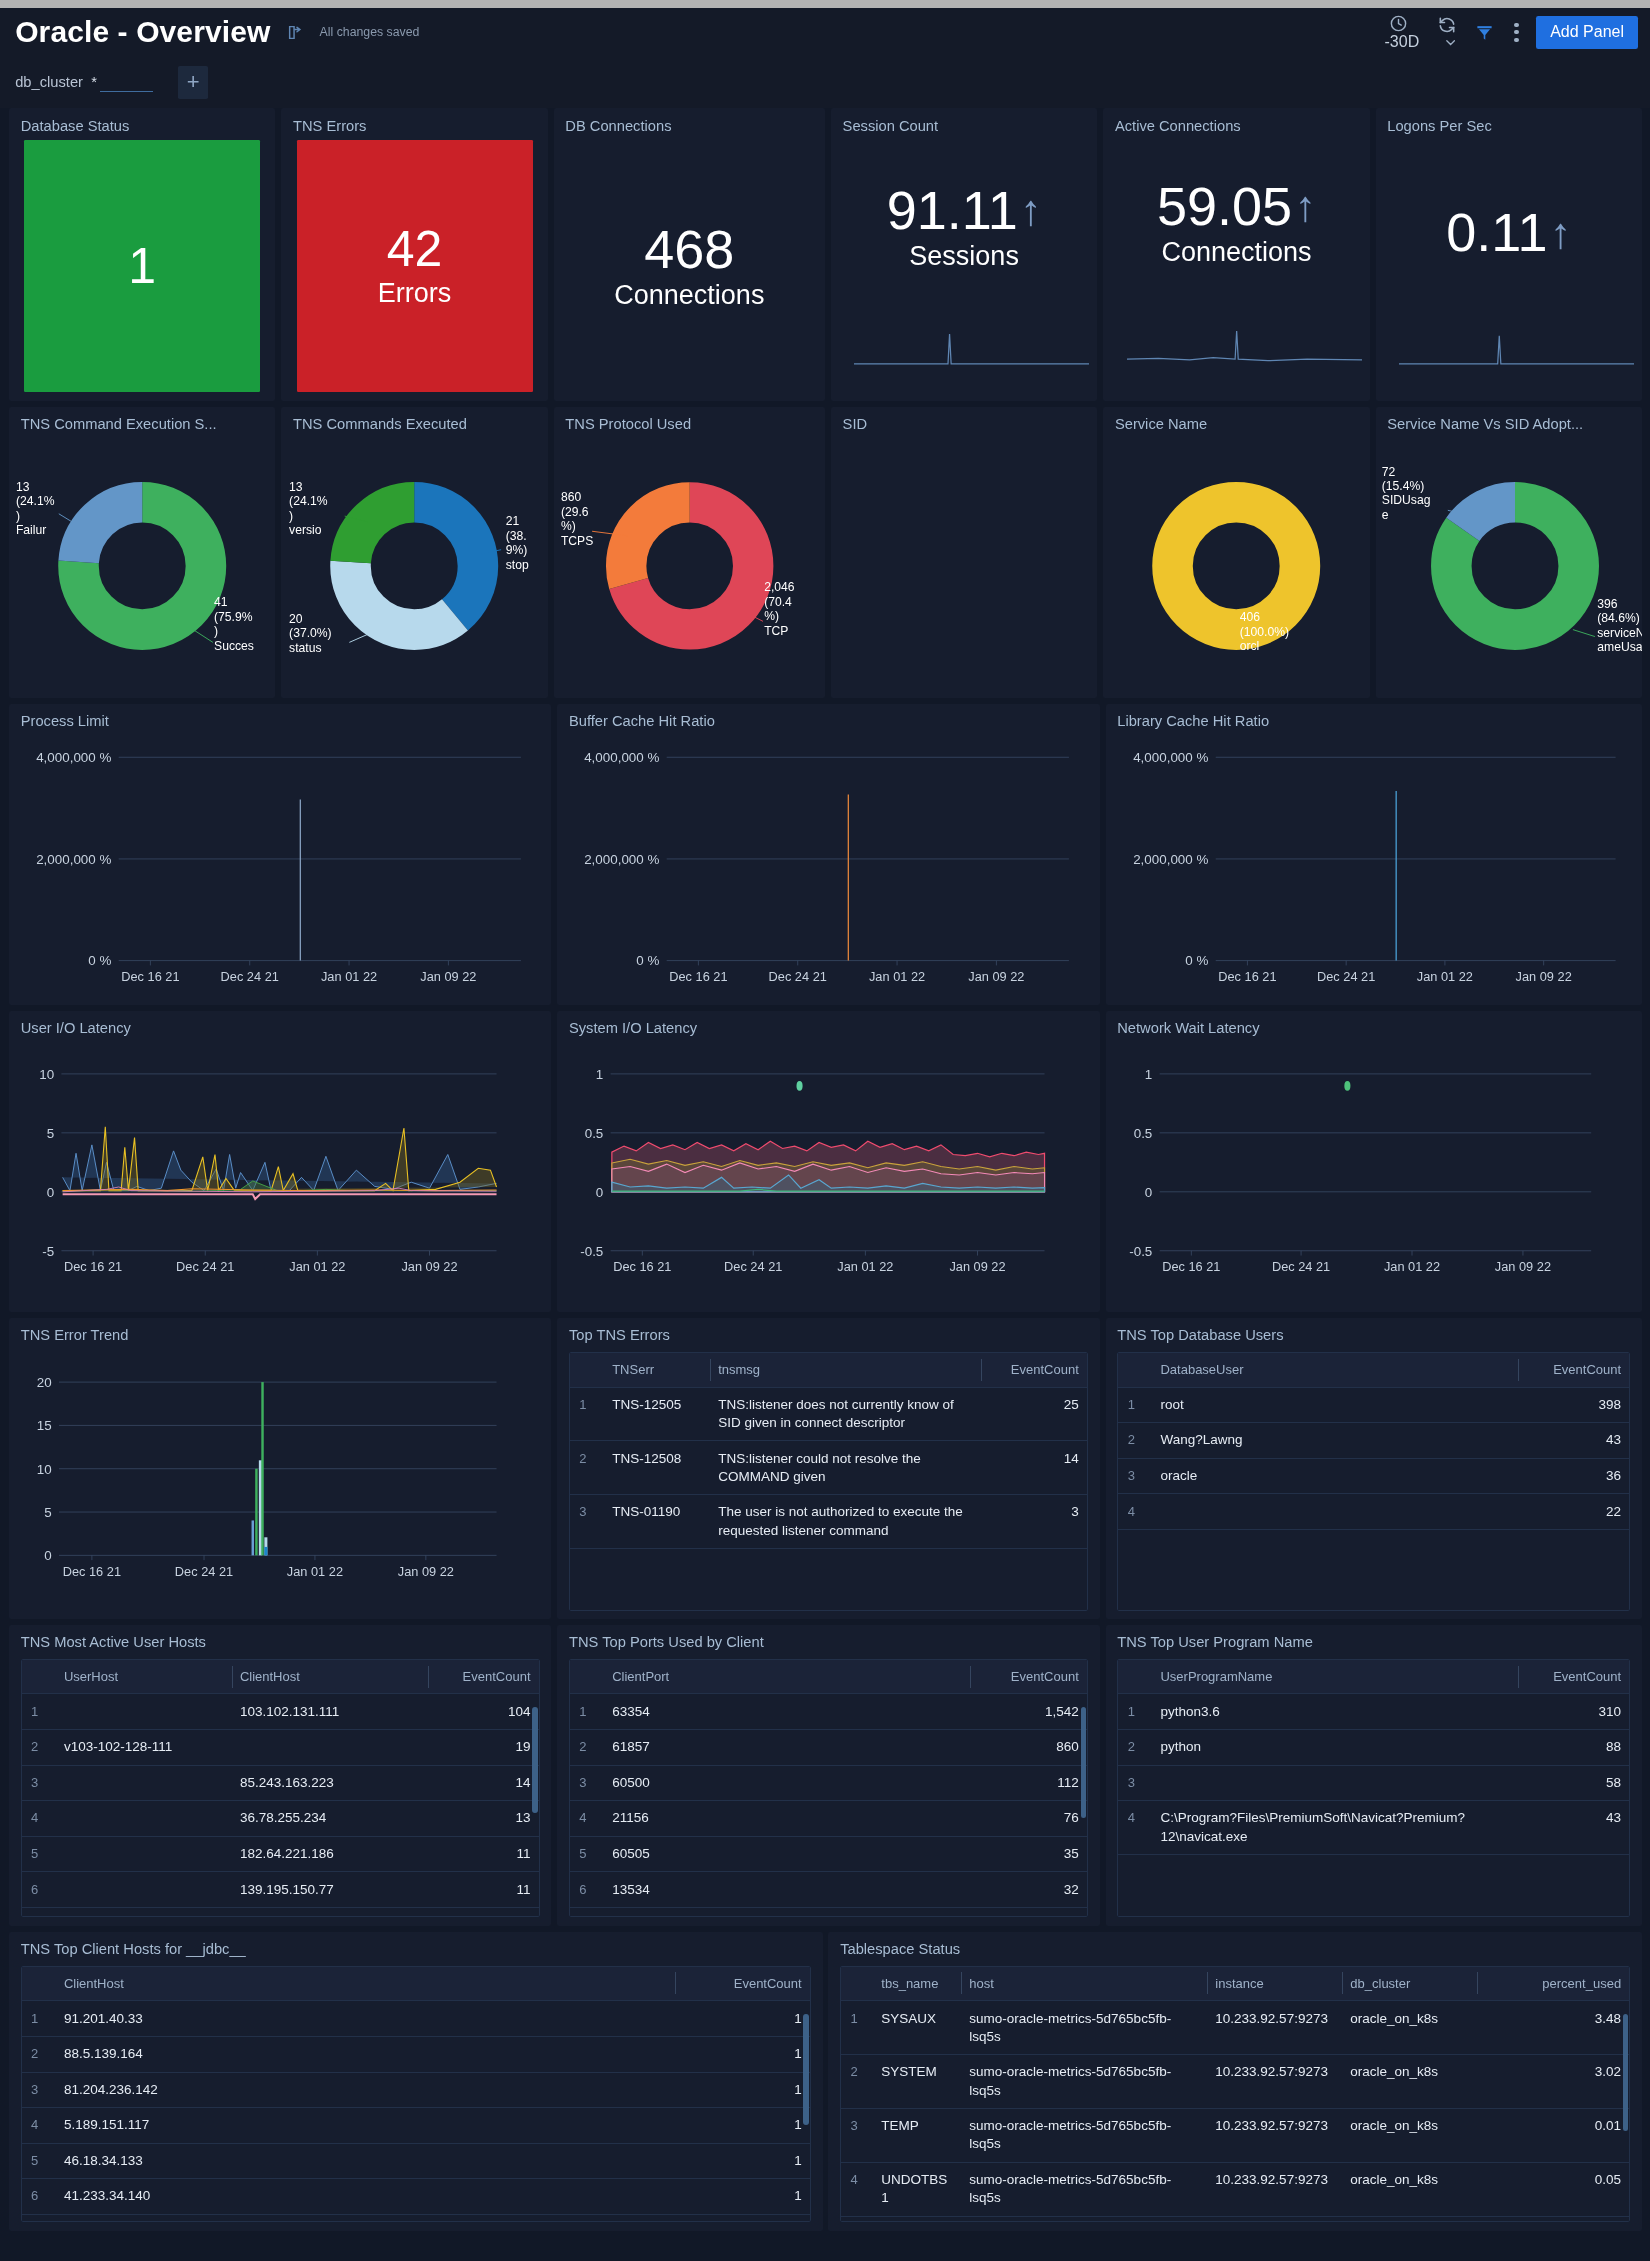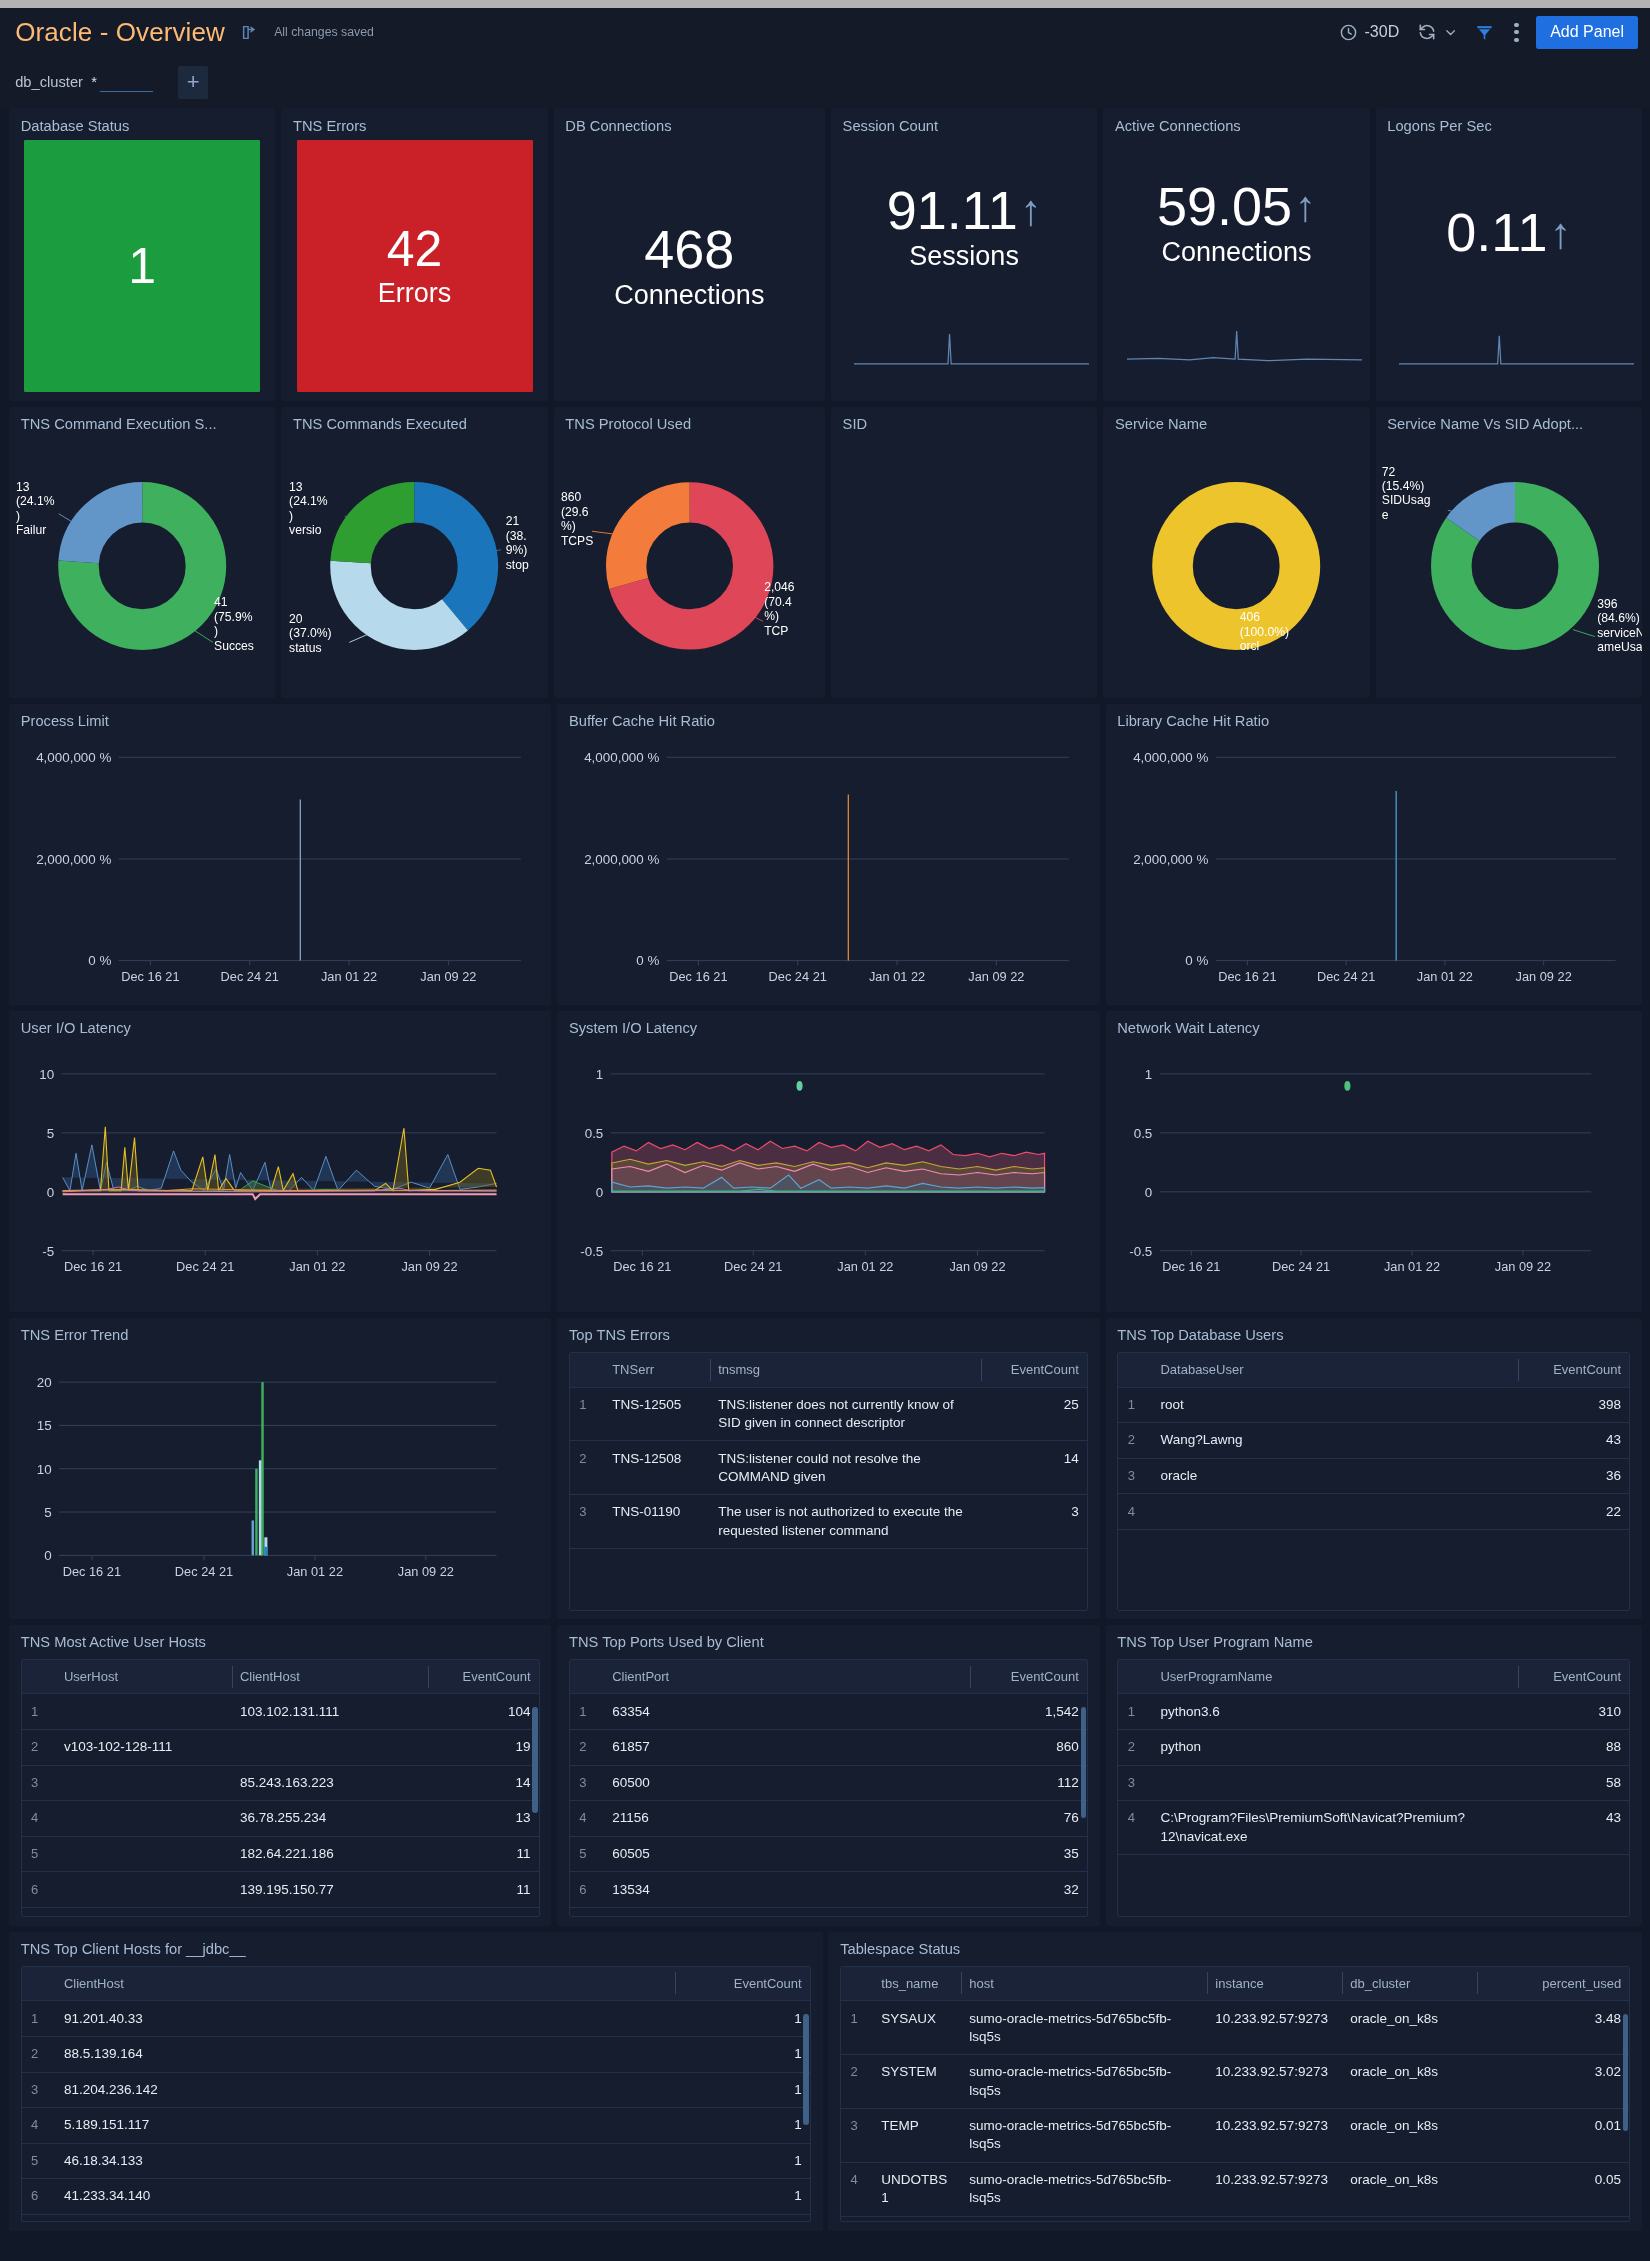--- a/index.html
+++ b/index.html
@@ -12,25 +12,25 @@
   .app {
     position: absolute; left: 0; top: 8.2px;
     width: 1651px; height: 2253px;
     background: #111827;
   }
   
   .header {
     height: 48px; display: flex; align-items: center;
     padding: 0 13px 0 15.2px; background: #141a28;
   }
-  .title { font-size: 26px; color: #fdba74; font-weight: 400; letter-spacing: 0.1px; }
+  .title { font-size: 30px; color: #ffffff; font-weight: 700; letter-spacing: 0.1px; }
   .share-icon { margin-left: 14px; width: 20px; height: 20px; display:flex; align-items:center; justify-content:center; }
   .saved { margin-left: 15.2px; font-size: 12.3px; color: #8a99ad; text-align: right; }
   .hspace { flex: 1; }
-  .tb-item { display: flex; align-items: center; color: #9fb0c5; font-size: 15.2px; margin-left: 17.6px; }
+  .tb-item { display: flex; align-items: center; color: #9fb0c5; font-size: 15.2px; margin-left: 17.6px; flex-direction: column; }
   .tb-item svg { display:block; }
   .time-label { margin-left: 7px; font-size: 16px; color: #c5d0de; }
   .chev { margin-left: 5.9px; }
   .kebab { display:flex; flex-direction: column; gap: 3.5px; margin-left: 20px; }
   .kebab i { width: 4.1px; height: 4.1px; border-radius: 50%; background: #9fb0c5; display:block; }
   .addpanel {
     margin-left: 17.6px; background: #1f6fe0; color: #fff;
     font-size: 16px; padding: 7.6px 14px; border-radius: 2.3px; border: none;
     font-family: "Liberation Sans", sans-serif; cursor: pointer;
   }

